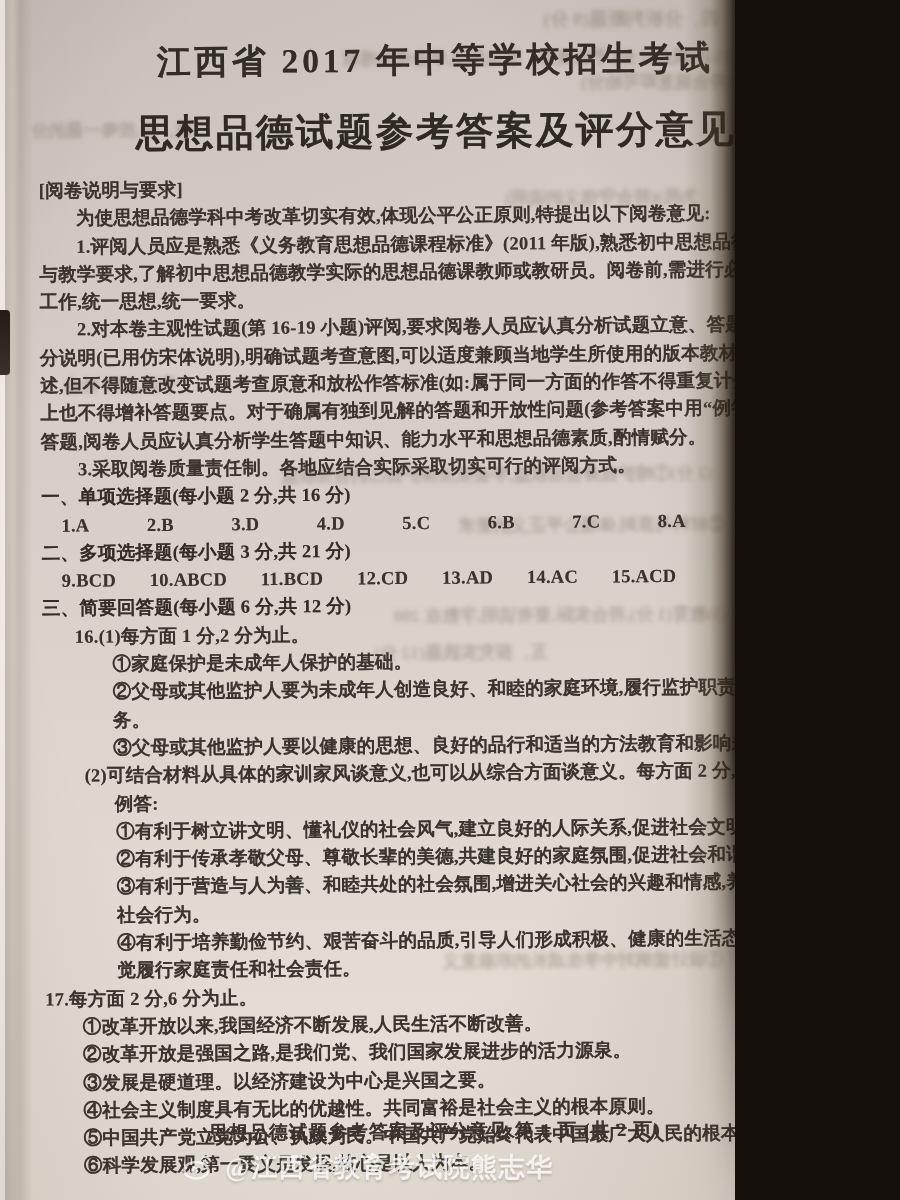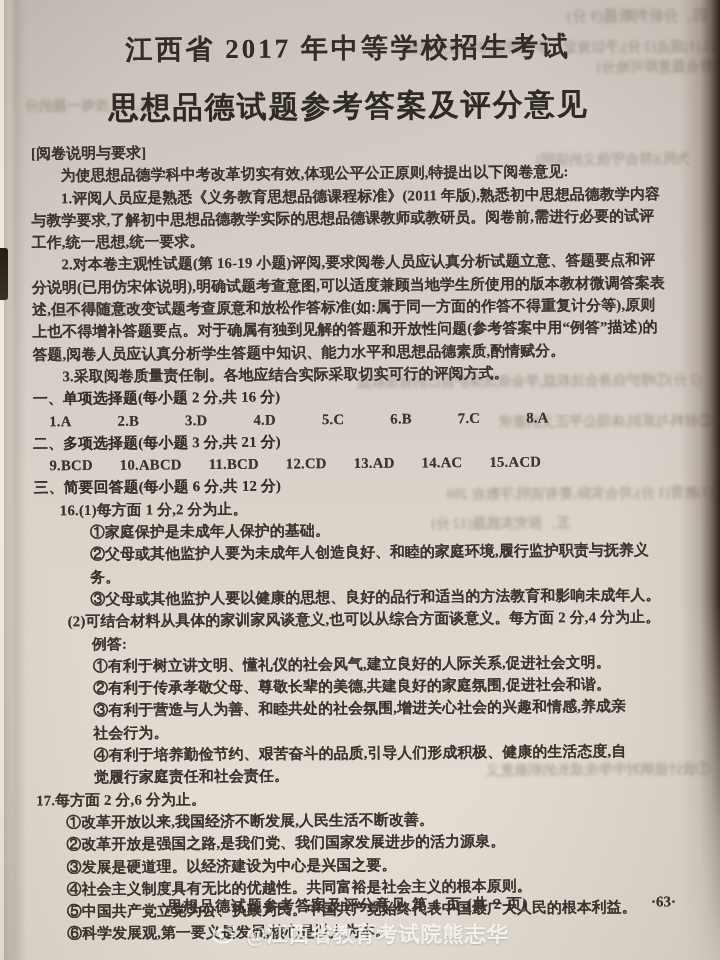--- a/index.html
+++ b/index.html
@@ -2,21 +2,21 @@
 <html><head>
 <meta charset="utf-8">
 <style>
   html,body { margin:0; padding:0; }
   body {
     width:720px; height:960px; overflow:hidden;
     background:#15100c;
     font-family:"Liberation Serif","DejaVu Serif",serif;
   }
   .photo {
-    position:relative; width:720px; height:960px; overflow:hidden;
+    position:relative; width:588px; height:960px; overflow:hidden;
     background:
       linear-gradient(160deg, rgba(0,0,0,0.06) 0%, rgba(0,0,0,0) 30%),
       linear-gradient(to bottom, #d3ccc4 0%, #d6cfc7 40%, #e0dad0 75%, #e7e1d7 100%);
   }
   
   .edge-left {
     position:absolute; left:0; top:0; bottom:0; width:26px; z-index:5;
     background:linear-gradient(to right,
       #f2eee6 0, #f2eee6 4px,
       #c3bcb1 4px, #cec7bc 10px,

